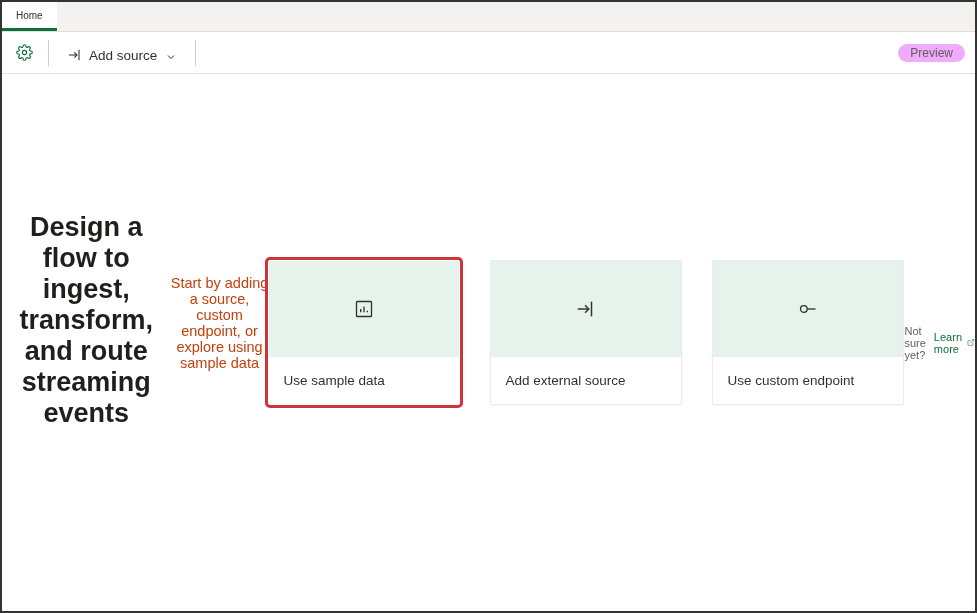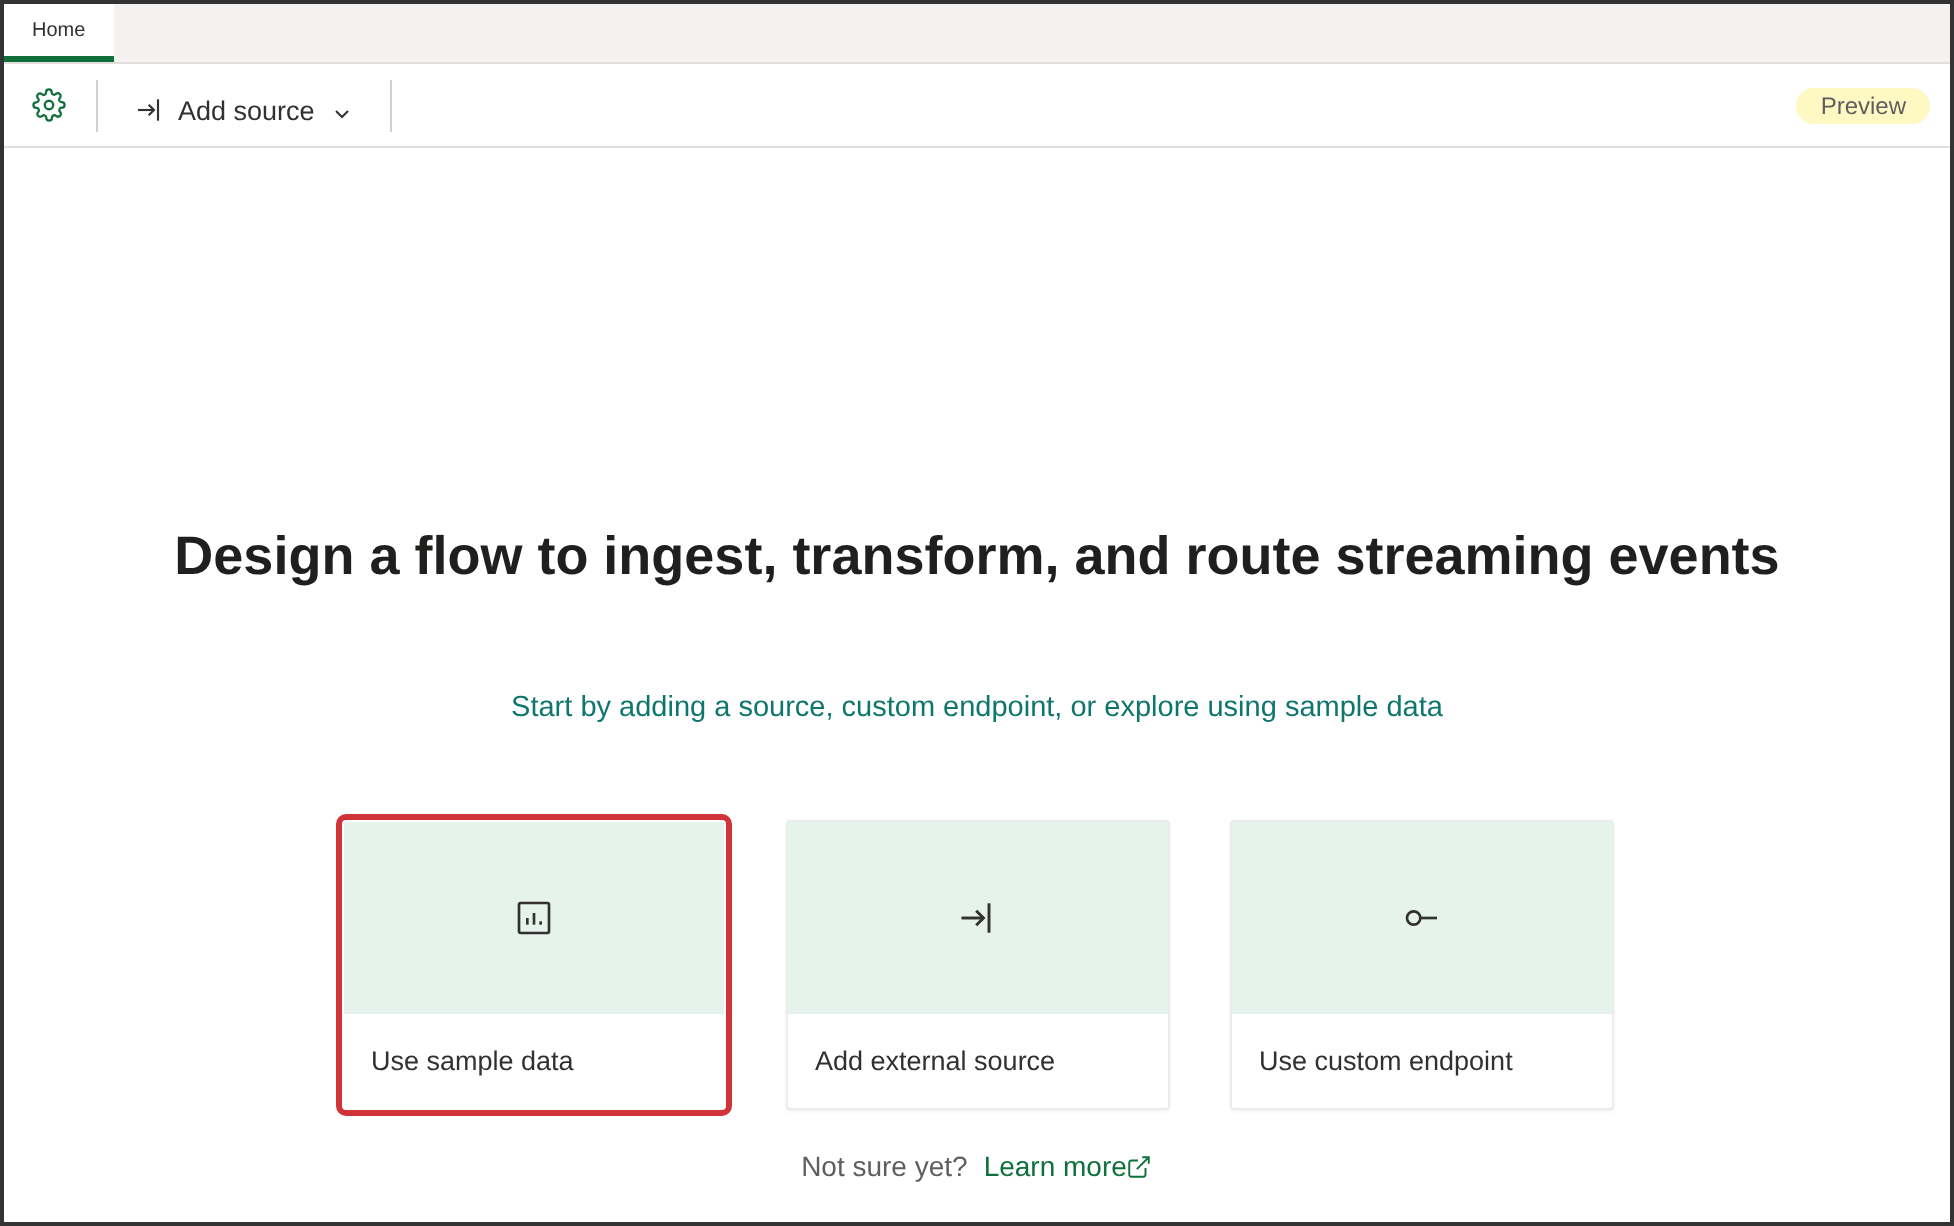--- a/index.html
+++ b/index.html
@@ -50,52 +50,52 @@
       display: flex; align-items: flex-end; gap: 6px;
       padding: 4px 8px;
       cursor: pointer;
       font-size: 13.5px;
       color: #323130;
       height: 28px;
     }
     .add-source-btn svg { color: #323130; }
     .spacer { flex: 1; }
     .preview-badge {
-      background: #fef9c3; color: #605e5c;
+      background: #f0abfc; color: #605e5c;
       border-radius: 10px; font-size: 12px; padding: 2px 12px;
     }
     .canvas {
-      flex: 1; display: flex; flex-direction: column; align-items: center;
+      flex: 1; display: flex; flex-direction: row; align-items: center;
       justify-content: flex-end; padding-top: 0px; padding-bottom: 20px;
     }
     .hero-title {
       font-size: 27px; font-weight: 600; color: #201f1e; text-align: center;
       margin-bottom: 24px;
     }
     .hero-sub {
-      font-size: 14.5px; color: #0f766e; text-align: center; margin-bottom: 48px; margin-top: 28px;
+      font-size: 14.5px; color: #c2410c; text-align: center; margin-bottom: 48px; margin-top: 28px;
     }
     .cards {
       display: flex; gap: 30px; justify-content: center;
     }
     .card {
       width: 192px; border: 1px solid #edebe9; border-radius: 2px;
       box-shadow: 0 1px 2px rgba(0,0,0,0.05); cursor: pointer; background: #fff;
     }
     .card.highlighted { outline: 3px solid #d13438; outline-offset: 0px; border-color: transparent; }
     .card-icon-area {
       height: 96px; background: #e6f2ec;
       display: flex; align-items: center; justify-content: center;
       color: #323130;
     }
     .card-label {
       padding: 16px 14px; font-size: 13.5px; color: #323130; font-weight: 400;
     }
     .footer-hint {
-      margin-top: 20px; font-size: 14px; color: #605e5c; display: flex; align-items: center; gap: 8px;
+      margin-top: 20px; font-size: 11px; color: #605e5c; display: flex; align-items: center; gap: 8px;
     }
     .learn-more { color: #0f703b; cursor: pointer; display: inline-flex; align-items: center; gap: 0; }
     .chevron { margin-left: 2px; }
   </style>
 </head>
 <body>
 
 <div class="tabbar">
   <div class="tab">Home</div>
 </div>

